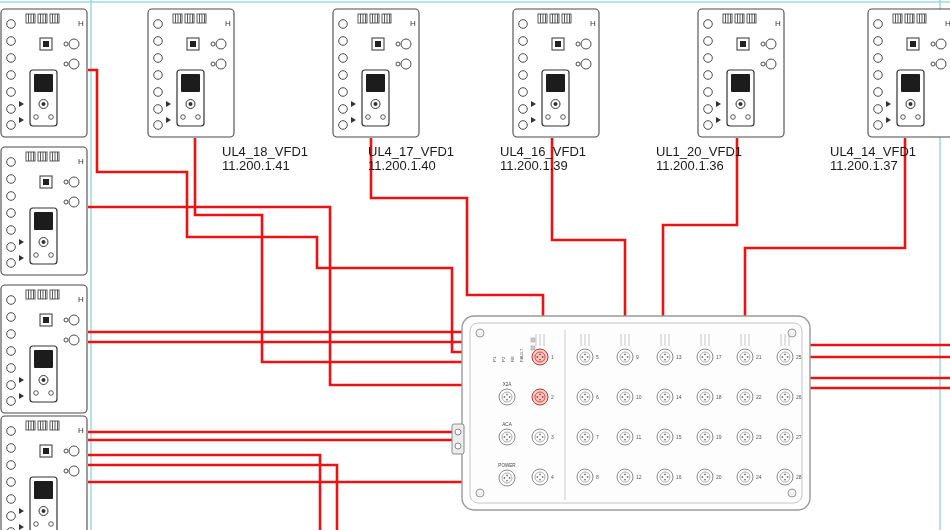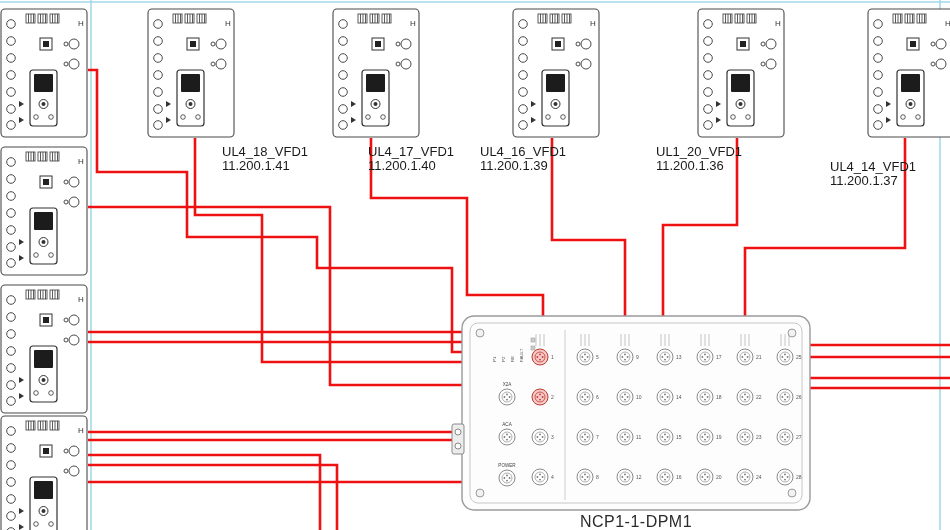--- a/index.html
+++ b/index.html
@@ -777,27 +777,26 @@
   </svg>
 
   <div class="dev-label" style="left:222px;top:145px">
     <div>UL4_18_VFD1</div>
     <div>11.200.1.41</div>
   </div>
   <div class="dev-label" style="left:368px;top:145px">
     <div>UL4_17_VFD1</div>
     <div>11.200.1.40</div>
   </div>
-  <div class="dev-label" style="left:480px;top:145px">
+  <div class="dev-label" style="left:500px;top:145px">
     <div>UL4_16_VFD1</div>
     <div>11.200.1.39</div>
   </div>
   <div class="dev-label" style="left:656px;top:145px">
     <div>UL1_20_VFD1</div>
     <div>11.200.1.36</div>
   </div>
-  <div class="dev-label" style="left:830px;top:160px">
+  <div class="dev-label" style="left:830px;top:145px">
     <div>UL4_14_VFD1</div>
     <div>11.200.1.37</div>
   </div>
 
-  <div class="dpm-title" style="left:551px;top:513px;width:170px">NCP1-1-DPM1</div>
 </div>
 
 </body></html>

